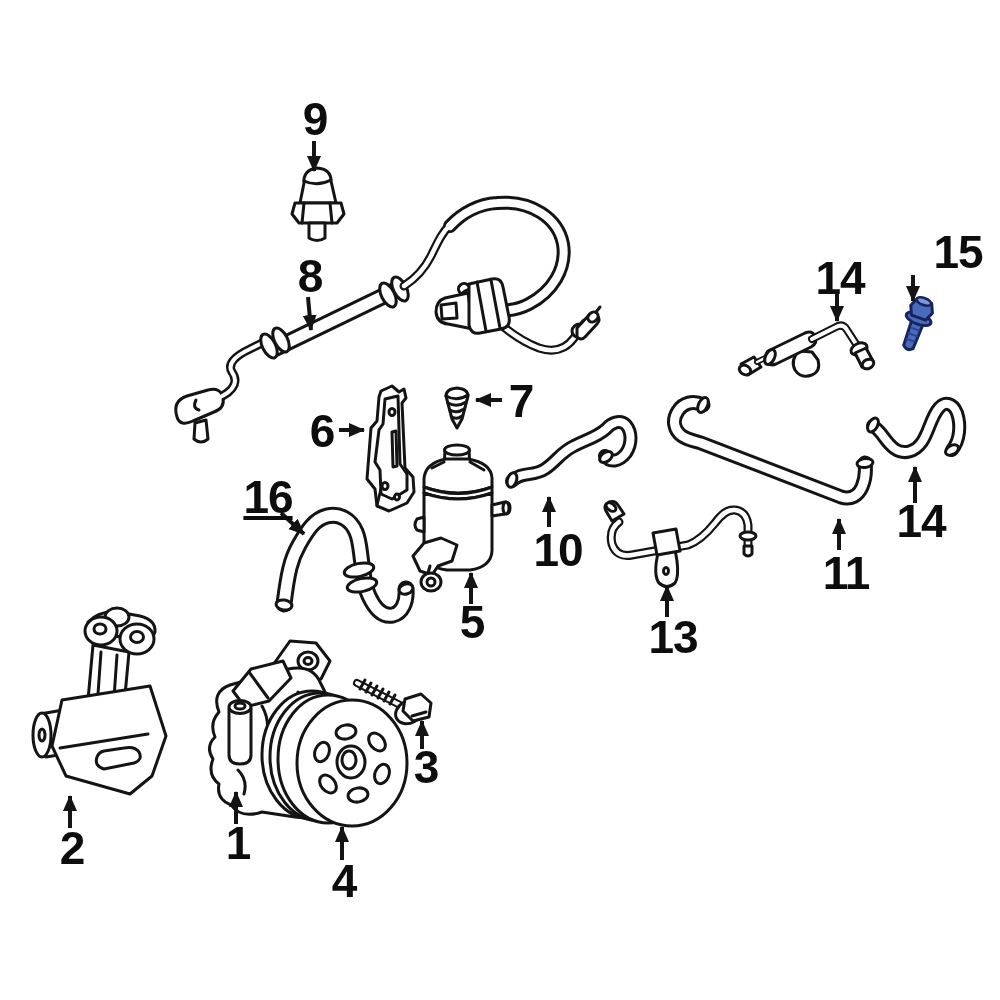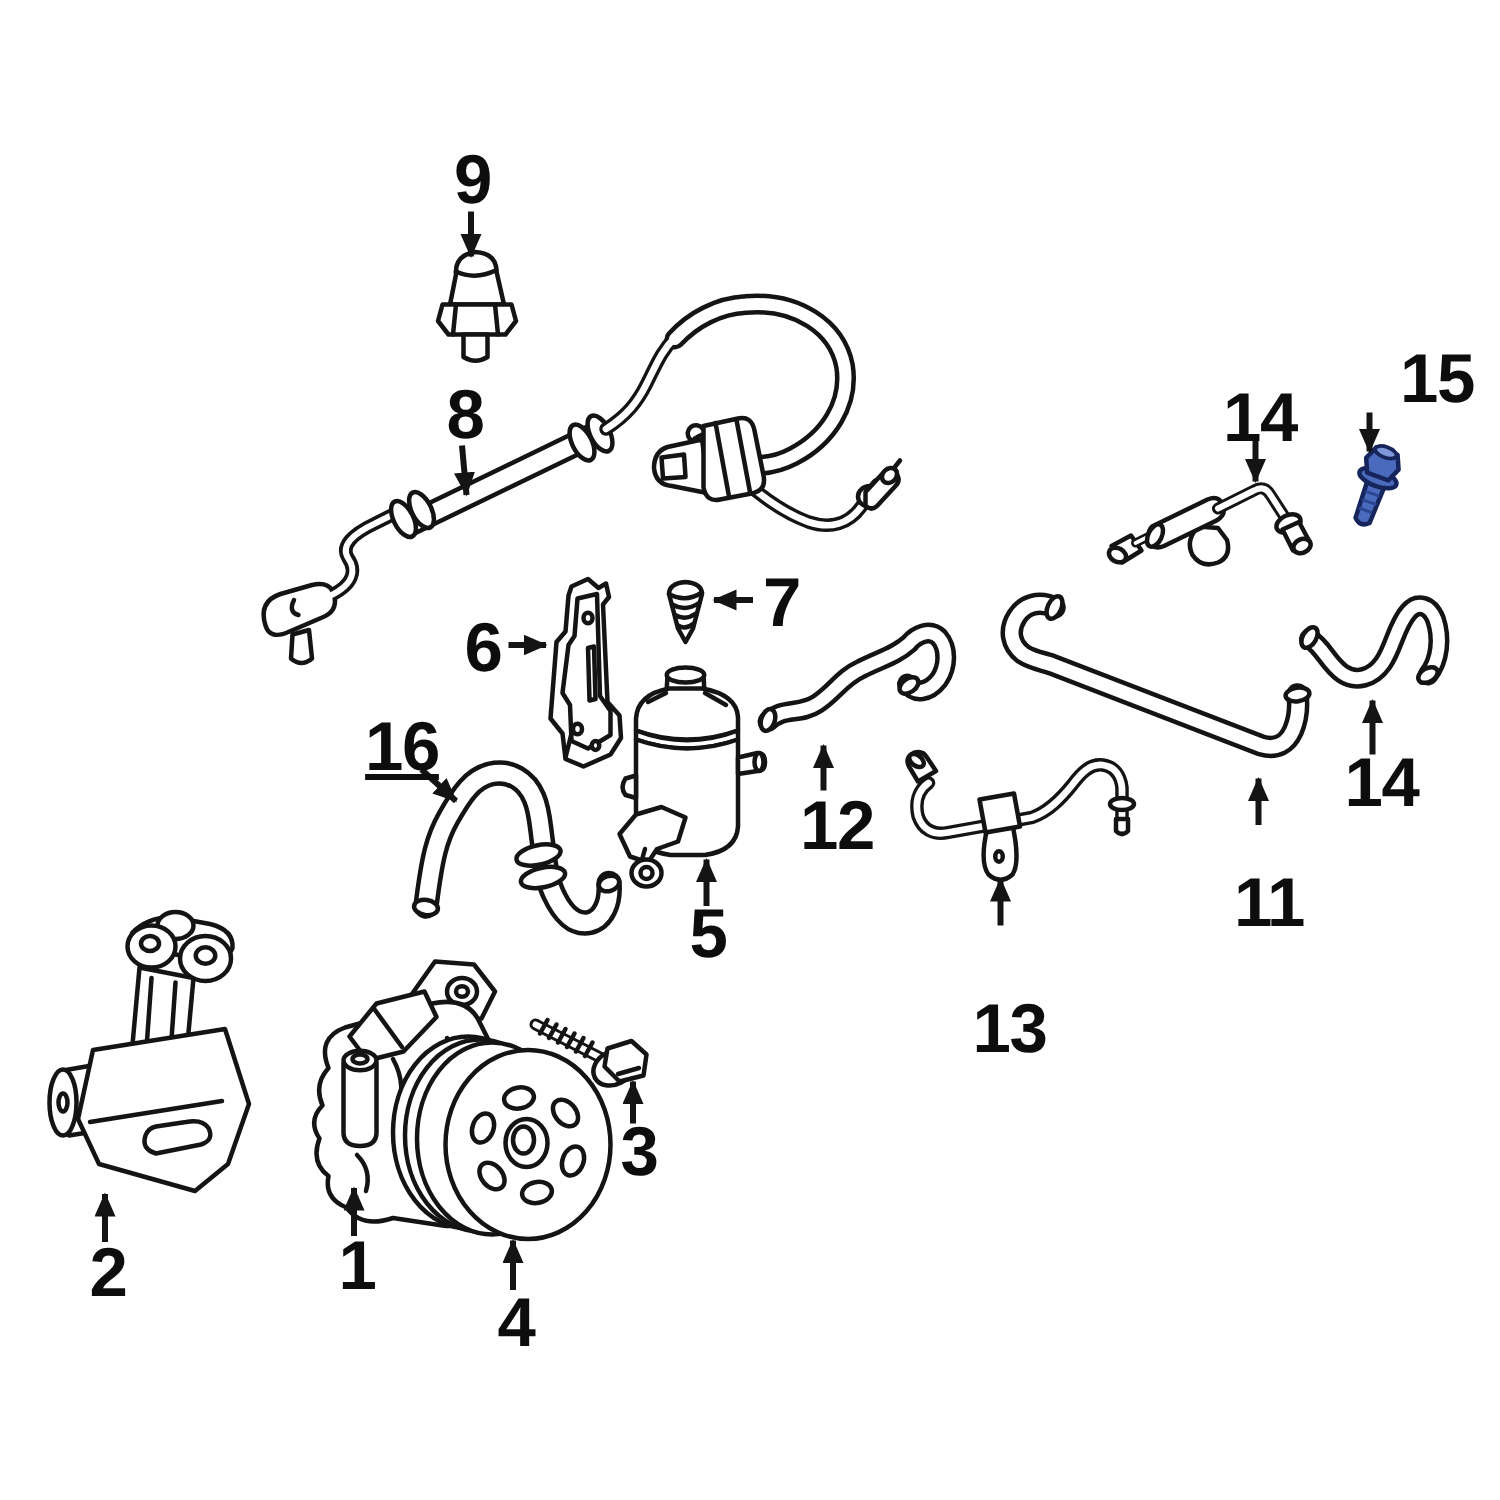--- a/index.html
+++ b/index.html
@@ -239,20 +239,20 @@
 
 <div class="callout" style="left: 238px; top: 843px;">1</div>
     <div class="callout" style="left: 72px; top: 848px;">2</div>
     <div class="callout" style="left: 426px; top: 767px;">3</div>
     <div class="callout" style="left: 344px; top: 881px;">4</div>
     <div class="callout" style="left: 472px; top: 622px;">5</div>
     <div class="callout" style="left: 322px; top: 431px;">6</div>
     <div class="callout" style="left: 521px; top: 401px;">7</div>
     <div class="callout" style="left: 310px; top: 276px;">8</div>
     <div class="callout" style="left: 315px; top: 119px;">9</div>
-    <div class="callout" style="left: 558px; top: 550px;">12</div>
-    <div class="callout" style="left: 846px; top: 573px; margin-top: 28px;">11</div>
+    <div class="callout" style="left: 558px; top: 550px;">10</div>
+    <div class="callout" style="left: 846px; top: 573px;">11</div>
     <div class="callout" style="left: 921px; top: 521px;">14</div>
-    <div class="callout" style="left: 673px; top: 637px; margin-top: 48px;">13</div>
+    <div class="callout" style="left: 673px; top: 637px;">13</div>
     <div class="callout" style="left: 840px; top: 278px;">14</div>
     <div class="callout" style="left: 919px; top: 252px; margin-left: 39px;">15</div>
     <div class="callout" style="left: 268px; top: 497px; text-decoration: underline;">16</div>
   </div>
 
 </body></html>

